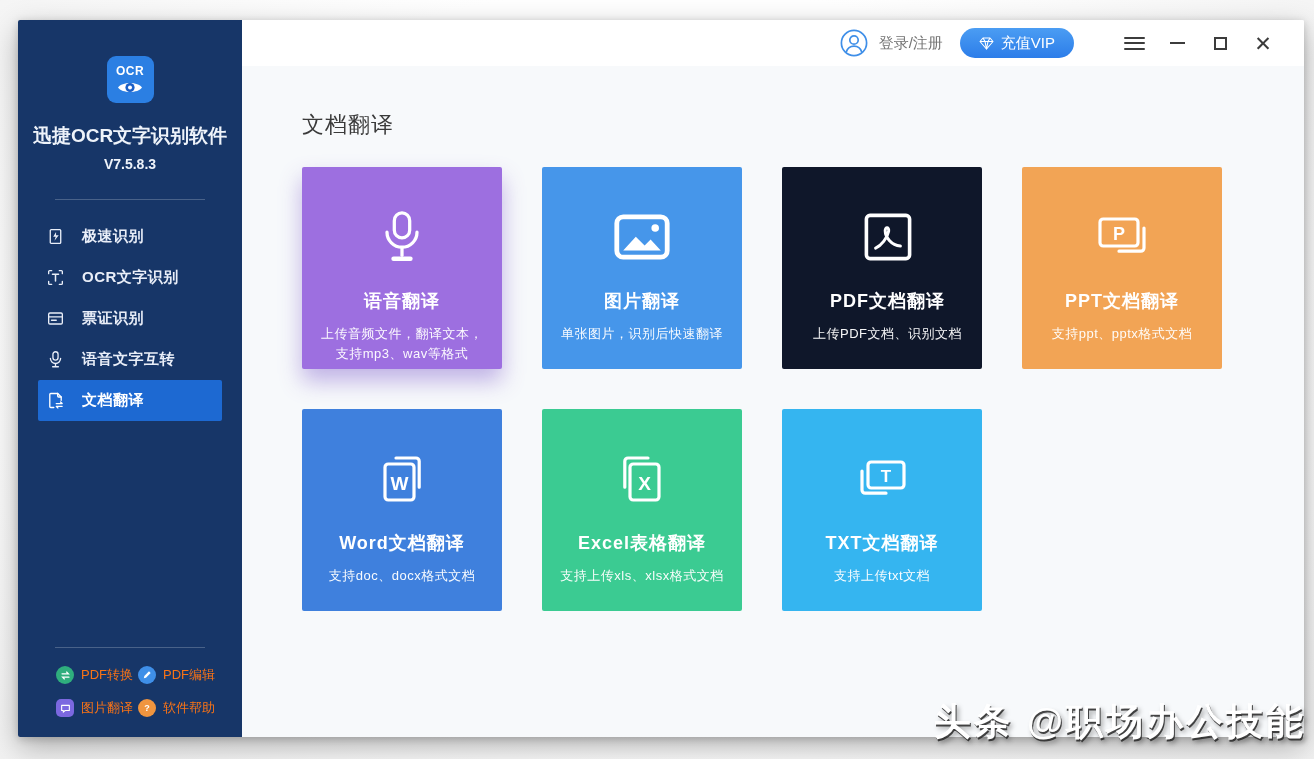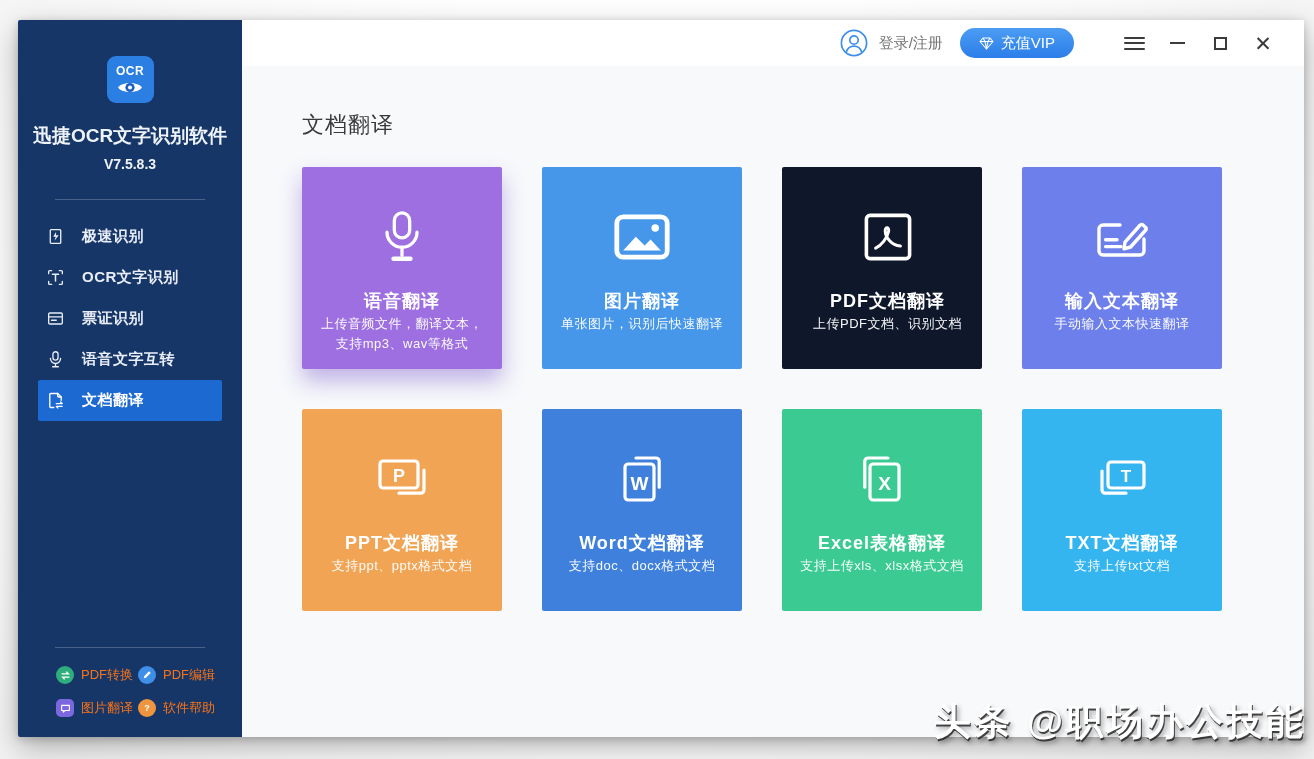--- a/index.html
+++ b/index.html
@@ -64,21 +64,21 @@
   .content { flex:1; padding:44px 0 0 60px; }
   .page-title { font-size:22px; color:#3a3a3a; font-weight:500; letter-spacing:1px; }
 
   .cards { margin-top:27px; display:grid; grid-template-columns:repeat(4,200px);
     gap:40px; }
   .card { width:200px; height:202px; border-radius:2px; color:#fff; text-align:center;
     padding-top:40px; cursor:pointer; }
   .card.elevated { box-shadow:0 12px 22px rgba(125,90,205,.45); }
   .card-icon { height:60px; display:flex; align-items:center; justify-content:center; }
   .card-title { margin-top:22px; font-size:18px; font-weight:700; letter-spacing:1px; }
-  .card-sub { margin-top:1px; font-size:13px; line-height:1.55; padding:0 15px;
+  .card-sub { margin-top:11px; font-size:13px; line-height:1.55; padding:0 15px;
     color:rgba(255,255,255,.96); letter-spacing:.5px; }
 
   
   .watermark { position:absolute; right:8px; bottom:12px; font-size:37px; font-weight:700;
     color:#ffffff; letter-spacing:3px; z-index:10; pointer-events:none;
     text-shadow:1px 2px 0 rgba(40,40,40,.85), 3px 4px 5px rgba(0,0,0,.35); }
 </style>
 </head>
 <body>
 
@@ -268,32 +268,20 @@
             <div class="card-icon">
               <svg width="52" height="52" viewBox="0 0 26 26" fill="none" stroke="#fff" stroke-linecap="round">
                 <rect x="2.2" y="2.2" width="21.6" height="21.6" rx="1.8" stroke-width="1.8"></rect>
                 <path d="M6.8 18.6 c2.8-1.2 5.8-5 6.5-8.4 c.4-2.2-1.7-2.5-1.7-.3 c0 3.1 3 7.2 7.6 7.6" stroke-width="1.5"></path>
               </svg>
             </div>
             <div class="card-title">PDF文档翻译</div>
             <div class="card-sub">上传PDF文档、识别文档</div>
           </div>
 
-          <div class="card" style="background: rgb(109, 127, 234);">
-            <div class="card-icon">
-              <svg width="56" height="48" viewBox="0 0 28 24" fill="none" stroke="#fff" stroke-width="1.7" stroke-linecap="round" stroke-linejoin="round">
-                <path d="M25 13 v6 a2 2 0 0 1 -2 2 H4.5 a2 2 0 0 1 -2 -2 V8 a2 2 0 0 1 2 -2 H13"></path>
-                <line x1="5.8" y1="13.4" x2="11.5" y2="13.4"></line>
-                <line x1="5.8" y1="16.8" x2="13.5" y2="16.8"></line>
-                <path d="M15.5 14.6 l7.6-8.6 a.9.9 0 0 1 1.3 -.1 l1.4 1.3 a.9.9 0 0 1 .1 1.3 L18.3 17 l-3.3 .9 z"></path>
-              </svg>
-            </div>
-            <div class="card-title">输入文本翻译</div>
-            <div class="card-sub">手动输入文本快速翻译</div>
-          </div>
 
           <div class="card" style="background: rgb(242, 164, 85);">
             <div class="card-icon">
               <svg width="56" height="48" viewBox="0 0 28 24" fill="none" stroke="#fff" stroke-width="1.6" stroke-linecap="round">
                 <path d="M25 7.5 v10 a1.6 1.6 0 0 1 -1.6 1.6 H12.5"></path>
                 <rect x="3" y="3" width="19" height="13.5" rx="1.6"></rect>
                 <text x="12.5" y="13.6" font-size="9" font-weight="bold" text-anchor="middle" fill="#fff" stroke="none" font-family="Liberation Sans, sans-serif">P</text>
               </svg>
             </div>
             <div class="card-title">PPT文档翻译</div>

